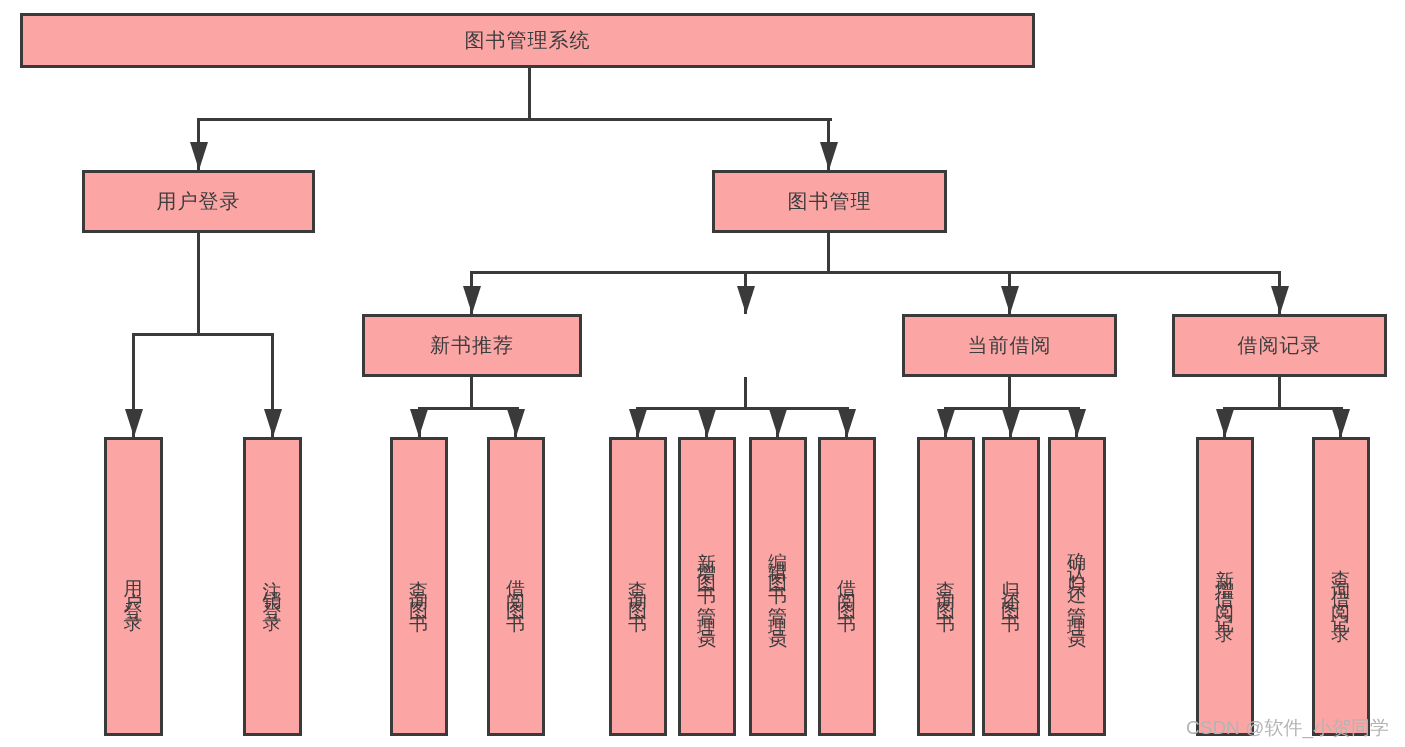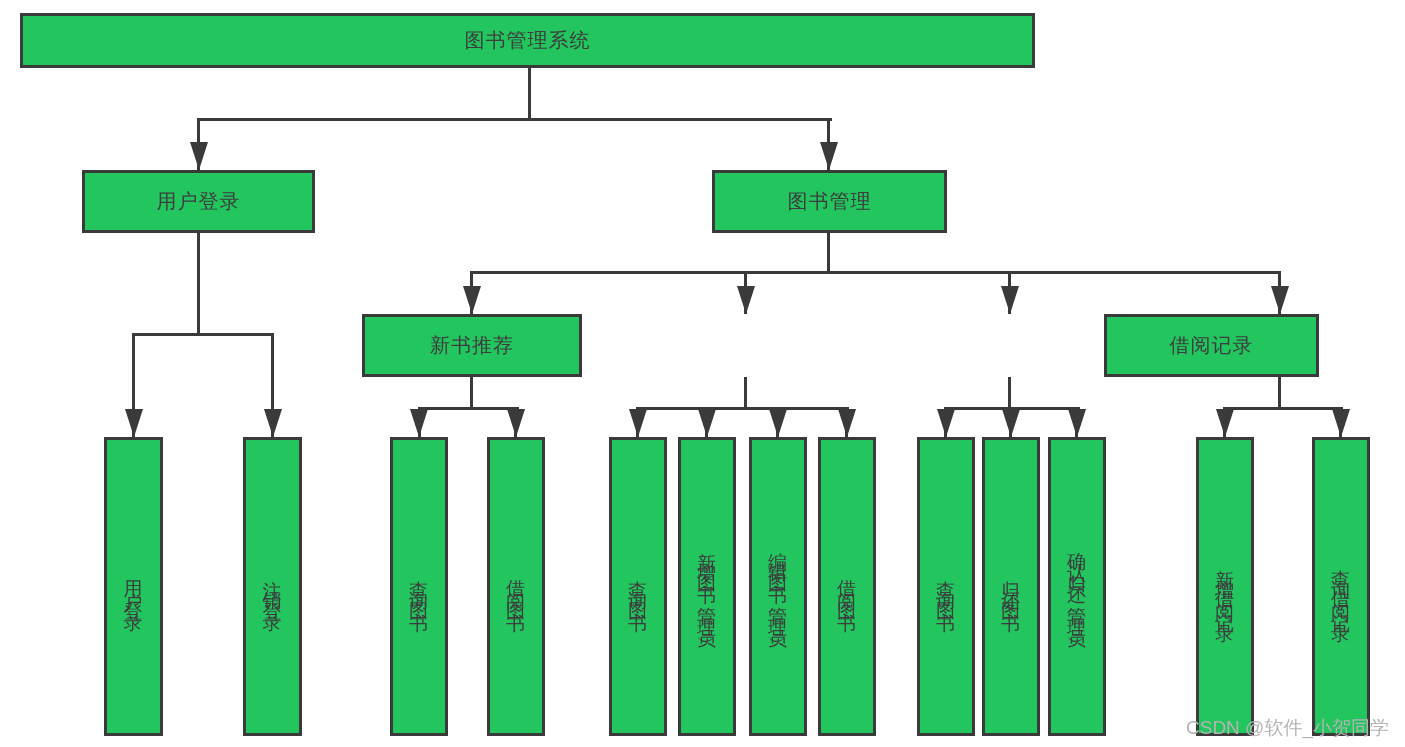--- a/index.html
+++ b/index.html
@@ -14,21 +14,21 @@
     position:relative;
     width:1405px;height:747px;
     background:var(--bg);
     overflow:hidden;
     font-family:"Liberation Sans","DejaVu Sans",sans-serif;
     color:var(--text);
   }
   .node{
     position:absolute;
     border:3px solid var(--line);
-    background:#22c55e;
+    background:#fca5a5;
     display:flex;align-items:center;justify-content:center;
     text-align:center;
   }
   .node.h{font-size:20px;letter-spacing:1px;}
   .node.v{
     writing-mode:vertical-rl;
     text-orientation:mixed;
     font-size:19px;
     letter-spacing:11px;
     line-height:1;
@@ -66,22 +66,25 @@
 
   <div class="node h" style="left:362px;top:314px;width:220px;height:63px">
     <span>新书推荐</span>
   </div>
 
   <div class="node h" style="left:712px;top:170px;width:235px;height:63px">
     <span>图书管理</span>
   </div>
 
 
+  <div class="node h" style="left:902px;top:314px;width:215px;height:63px">
+    <span>当前借阅</span>
+  </div>
 
-  <div class="node h" style="left:1104px;top:314px;width:215px;height:63px">
+  <div class="node h" style="left:1172px;top:314px;width:215px;height:63px">
     <span>借阅记录</span>
   </div>
 
   <div class="node v" style="left:104px;top:437px;width:59px;height:299px">
     <span>用户登录</span>
   </div>
   <div class="node v" style="left:243px;top:437px;width:59px;height:299px">
     <span>注销登录</span>
   </div>
 

